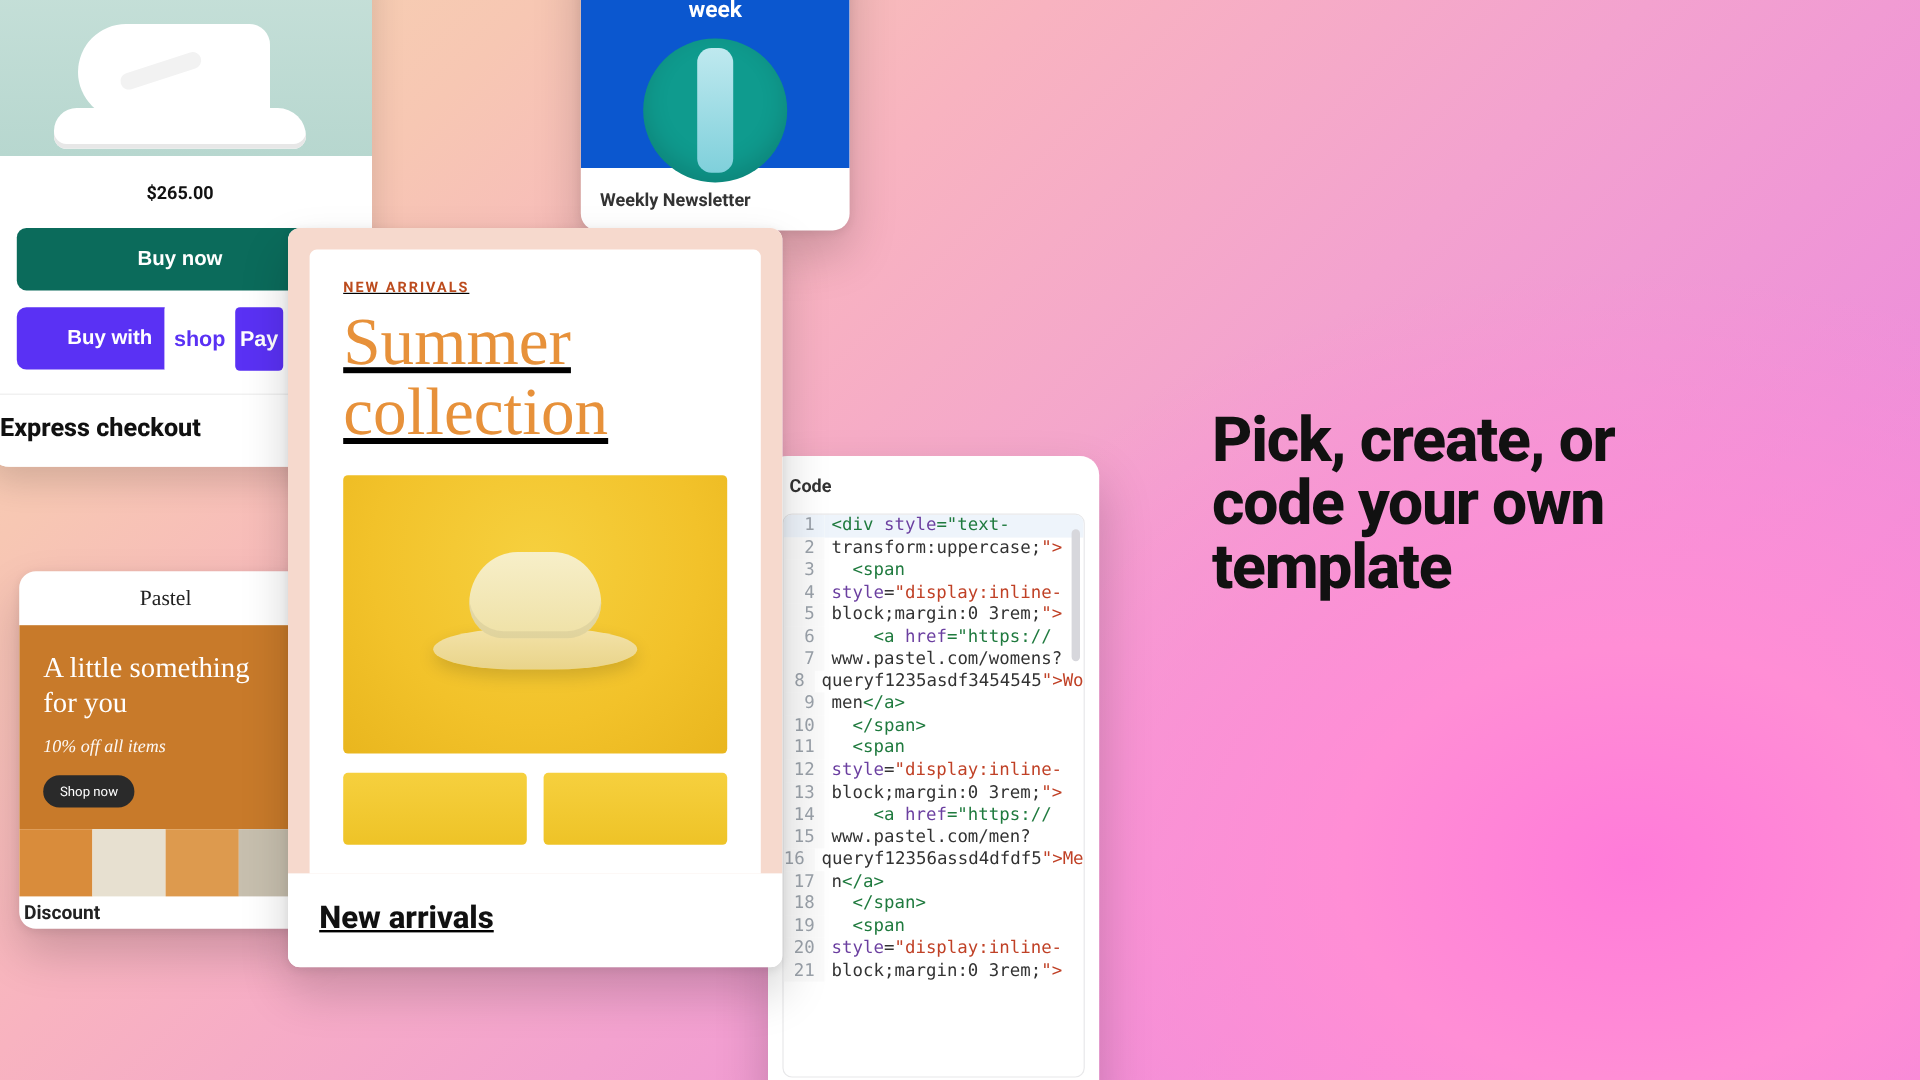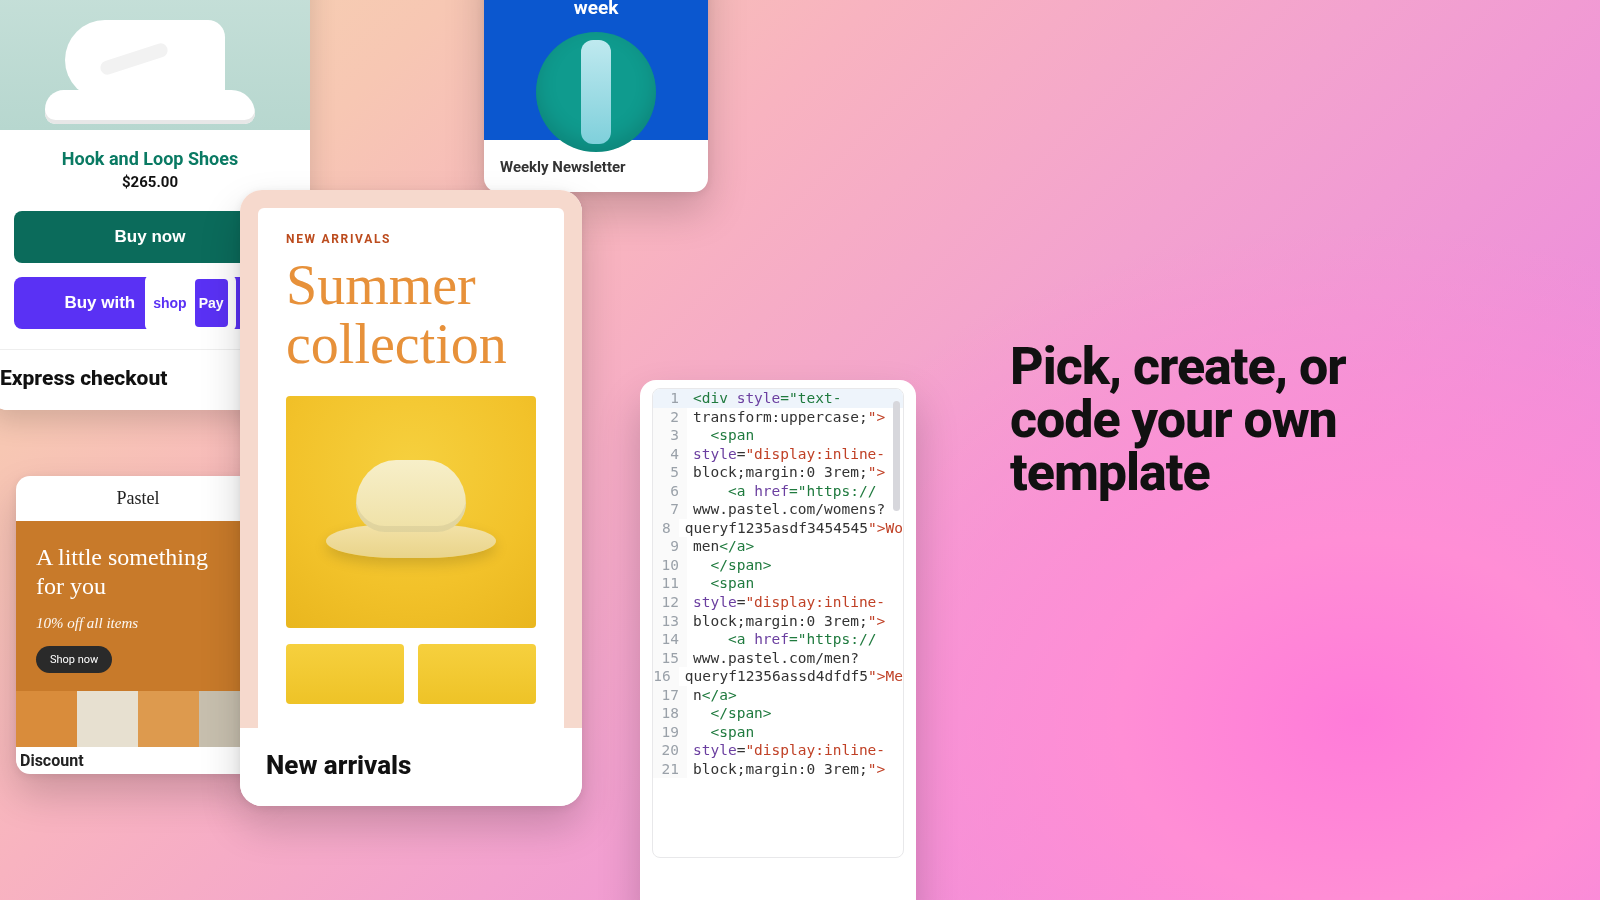--- a/index.html
+++ b/index.html
@@ -39,34 +39,34 @@
   .shoe .sole { position:absolute; bottom:6px; left:10px; width:210px; height:34px; background:#fff; border-radius:40px 50px 22px 22px/40px 50px 22px 22px; box-shadow: inset 0 -4px 0 #e7e7e7; }
   .shoe .upper { position:absolute; bottom:30px; left:30px; width:160px; height:80px; background:#fff; border-radius:70px 30px 10px 70px/70px 30px 10px 70px; }
   .shoe .strap { position:absolute; bottom:64px; left:64px; width:70px; height:14px; background:#f2f2f2; border-radius:8px; transform:rotate(-18deg); }
   .A-info { padding: 18px 16px 8px; text-align:center; }
   .A-title { color:#0a7a63; font-weight:700; font-size:18px; }
   .A-price { margin-top:4px; font-weight:700; font-size:15px; color:#111; }
   .A-btns { padding: 12px 24px 20px; display:flex; flex-direction:column; gap:14px; }
   .btn { border:none; border-radius:8px; height:52px; font-size:17px; font-weight:700; cursor:pointer; display:flex; align-items:center; justify-content:center; gap:10px; }
   .btn-buy { background:#0b6b5b; color:#fff; }
   .btn-shop { background:#5a31f4; color:#fff; font-weight:700;align-items:center; }
-  .shoppay-badge { background:#fff; color:#5a31f4; border-radius:6px; padding:4px 8px; font-size:14px; font-weight:800; display:inline-flex; align-items:center; gap:6px; }
+  .shoppay-badge { background:#fff; color:#5a31f4; border-radius:6px; padding:4px 8px; font-size:18px; font-weight:800; display:inline-flex; align-items:center; gap:6px; }
   .shoppay-badge .word { color:#5a31f4; }
   .A-caption { padding: 16px 10px 20px; font-weight:800; font-size:21px; color:#111; border-top:1px solid #eee; background:#fff; }
 
   
   .cardB { left: 484px; top: -60px; width: 224px; border-radius: 14px; }
   .B-hero { background:#0b57cf; height: 200px; position:relative; }
   .B-hero h3 { color:#fff; text-align:center; font-size:19px; line-height:1.2; padding-top:34px; font-weight:700; }
   .B-circle { position:absolute; left:50%; transform:translateX(-50%); bottom:-12px; width:120px; height:120px; background:#0f9b8e; border-radius:50%; box-shadow: inset 0 -8px 20px rgba(0,0,0,.15); }
   .B-circle::after { content:""; position:absolute; left:50%; top:8px; transform:translateX(-50%); width:30px; height:104px; background:linear-gradient(180deg,#bfe9ef,#7fd0db); border-radius:12px; }
   .B-caption { padding: 18px 16px 16px; font-weight:700; font-size:15px; color:#333; }
 
   
-  .cardC { left: 240px; top: 190px; width: 342px; border-radius: 22px; }
+  .cardC { left: 240px; top: 190px; width: 412px; border-radius: 10px; text-decoration: underline; }
   .C-wrap { background:#f6d9cd; padding: 18px 18px 0 18px; }
   .C-inner { background:#fff; border-radius:6px 6px 0 0; padding: 24px 28px 24px; }
   .C-eyebrow { color:#bc4b1d; letter-spacing:.14em; font-size:12px; font-weight:700; }
   .C-title { font-family: Georgia, 'Times New Roman', serif; color:#e7913a; font-weight:500; font-size:56px; line-height:1.05; margin-top:10px; }
   .C-hero { margin-top:22px; height:232px; background: radial-gradient(circle at 50% 30%, #f6d03e 0%, #f2c22a 60%, #e9b61e 100%); border-radius:4px; display:flex; align-items:center; justify-content:center; }
   .hat { width:170px; height:120px; position:relative; }
   .hat .crown { position:absolute; left:50%; top:8px; transform:translateX(-50%); width:110px; height:72px; background:linear-gradient(180deg,#f7efc9,#efe1a6); border-radius:56px 56px 40px 40px/60px 60px 40px 40px; box-shadow: inset 0 -6px 0 rgba(0,0,0,.06);}
   .hat .brim  { position:absolute; left:50%; bottom:14px; transform:translateX(-50%); width:170px; height:34px; background:linear-gradient(180deg,#f3e2a8,#e9d48a); border-radius:50%/60%; box-shadow: 0 6px 14px rgba(0,0,0,.15);}
   .C-thumbs { display:flex; gap:14px; margin-top:16px; }
   .C-thumbs .t { flex:1; height:60px; background:linear-gradient(180deg,#f6d03e,#eec327); border-radius:4px; }
@@ -107,21 +107,20 @@
 
   <div class="card cardA">
     <div class="A-img">
       <div class="shoe">
         <div class="upper"></div>
           <div class="strap"></div>
           <div class="sole"></div>
       </div>
     </div>
     <div class="A-info">
-      <div class="A-title">Hook and Loop Shoes</div>
       <div class="A-price">$265.00</div>
     </div>
     <div class="A-btns">
       <button class="btn btn-buy">Buy now</button>
       <button class="btn btn-shop">
         <span>Buy  with</span>
         <span class="shoppay-badge">
           <span class="word">shop</span>
             <span class="word" style="background:#5a31f4;color:#fff;border-radius:4px;padding:16px 4px;margin-left:2px;">Pay</span>
         </span>
@@ -148,20 +147,21 @@
     <div class="D-strip">
       <div class="a"></div>
         <div class="b"></div>
         <div class="c"></div>
         <div class="d"></div>
     </div>
     <div class="D-caption">Discount</div>
   </div>
 
   <div class="card cardE">
+    <div class="E-title">Code</div>
     <div class="E-code">
       <div class="E-scroll"></div>
       <div class="E-lines" id="code-lines">
           <div class="E-row hl">
             <div class="E-num">1</div>
             <div class="E-txt"><span class="tok-tag">&lt;div <span class="tok-attr">style</span>="text-</span></div>
           </div>
           <div class="E-row">
             <div class="E-num">2</div>
             <div class="E-txt"><span class="tok-text">t</span><span class="tok-text">r</span><span class="tok-text">a</span><span class="tok-text">n</span><span class="tok-text">s</span><span class="tok-text">f</span><span class="tok-text">o</span><span class="tok-text">r</span><span class="tok-text">m</span><span class="tok-text">:</span><span class="tok-text">u</span><span class="tok-text">p</span><span class="tok-text">p</span><span class="tok-text">e</span><span class="tok-text">r</span><span class="tok-text">c</span><span class="tok-text">a</span><span class="tok-text">s</span><span class="tok-text">e</span><span class="tok-text">;</span><span class="tok-str">"&gt;</span></div>

